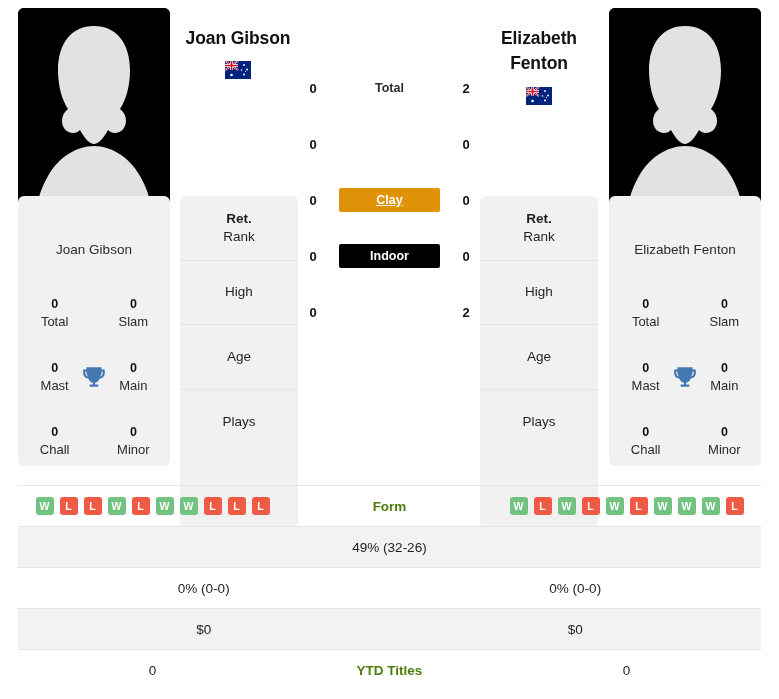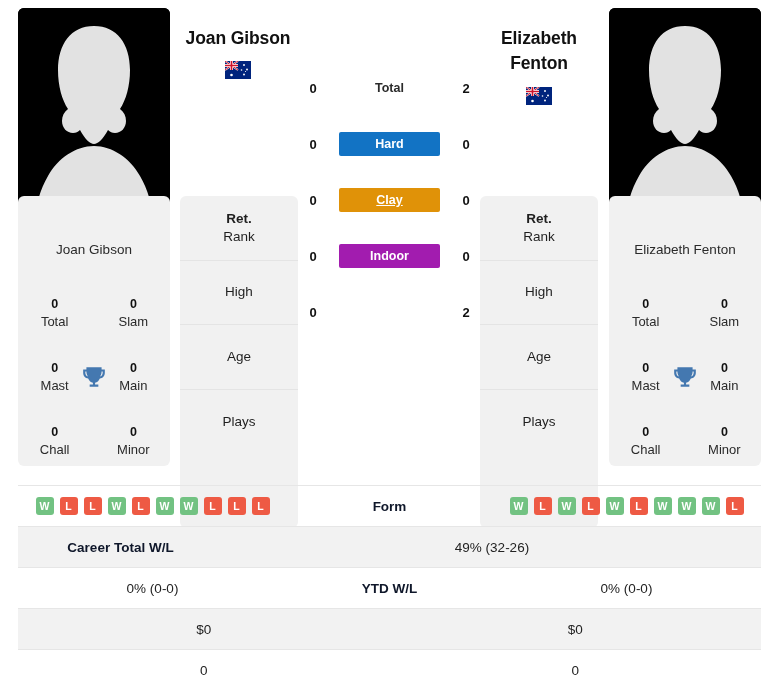--- a/index.html
+++ b/index.html
@@ -198,21 +198,21 @@
     flex: 1 1 0;
     text-align: center;
     font-size: 13.5px;
     color: #232323;
   }
   .trow .mid-lbl {
     width: 205px;
     text-align: center;
     font-size: 13.5px;
     font-weight: bold;
-    color: #0f172a;
+    color: #4d7c0f;
   }
   .formstrip {
     display: flex;
     justify-content: center;
     gap: 6px;
   }
   .fbadge {
     width: 18px;
     height: 18px;
     border-radius: 3px;
@@ -422,31 +422,30 @@
   </div>
 
   <div class="h2h" id="h2h-list">
       <div class="h2hrow">
         <div class="h2h-score">0</div>
         <div class="h2h-label plain">Total</div>
         <div class="h2h-score">2</div>
       </div>
       <div class="h2hrow">
         <div class="h2h-score">0</div>
-        <div class="h2h-label" style="background: rgb(18, 115, 196);">Hard</div>
         <div class="h2h-score">0</div>
       </div>
       <div class="h2hrow">
         <div class="h2h-score">0</div>
         <div class="h2h-label" style="background: rgb(224, 146, 8); text-decoration: underline;">Clay</div>
         <div class="h2h-score">0</div>
       </div>
       <div class="h2hrow">
         <div class="h2h-score">0</div>
-        <div class="h2h-label" style="background: #a21caf;">Indoor</div>
+        <div class="h2h-label" style="background: #000000;">Indoor</div>
         <div class="h2h-score">0</div>
       </div>
       <div class="h2hrow">
         <div class="h2h-score">0</div>
         <div class="h2h-score">2</div>
       </div>
     </div>
 </div>
 
 <div class="table" id="comparison-table">
@@ -475,29 +474,28 @@
           <div class="fbadge" style="background: rgb(114, 194, 130);">W</div>
           <div class="fbadge" style="background: rgb(238, 90, 68);">L</div>
           <div class="fbadge" style="background: rgb(114, 194, 130);">W</div>
           <div class="fbadge" style="background: rgb(114, 194, 130);">W</div>
           <div class="fbadge" style="background: rgb(114, 194, 130);">W</div>
           <div class="fbadge" style="background: rgb(238, 90, 68);">L</div>
         </div>
       </div>
     </div>
     <div class="trow shaded">
-      <div class="mid-lbl">Career Total W/L</div>
       <div class="right-val">49% (32-26)</div>
     </div>
     <div class="trow">
       <div class="left-val">0% (0-0)</div>
-      <div class="mid-lbl">YTD W/L</div>
       <div class="right-val">0% (0-0)</div>
     </div>
     <div class="trow shaded">
       <div class="left-val">$0</div>
       <div class="right-val">$0</div>
     </div>
     <div class="trow">
       <div class="left-val">0</div>
+      <div class="mid-lbl">YTD Titles</div>
       <div class="right-val">0</div>
     </div>
   </div>
 
 </body></html>

